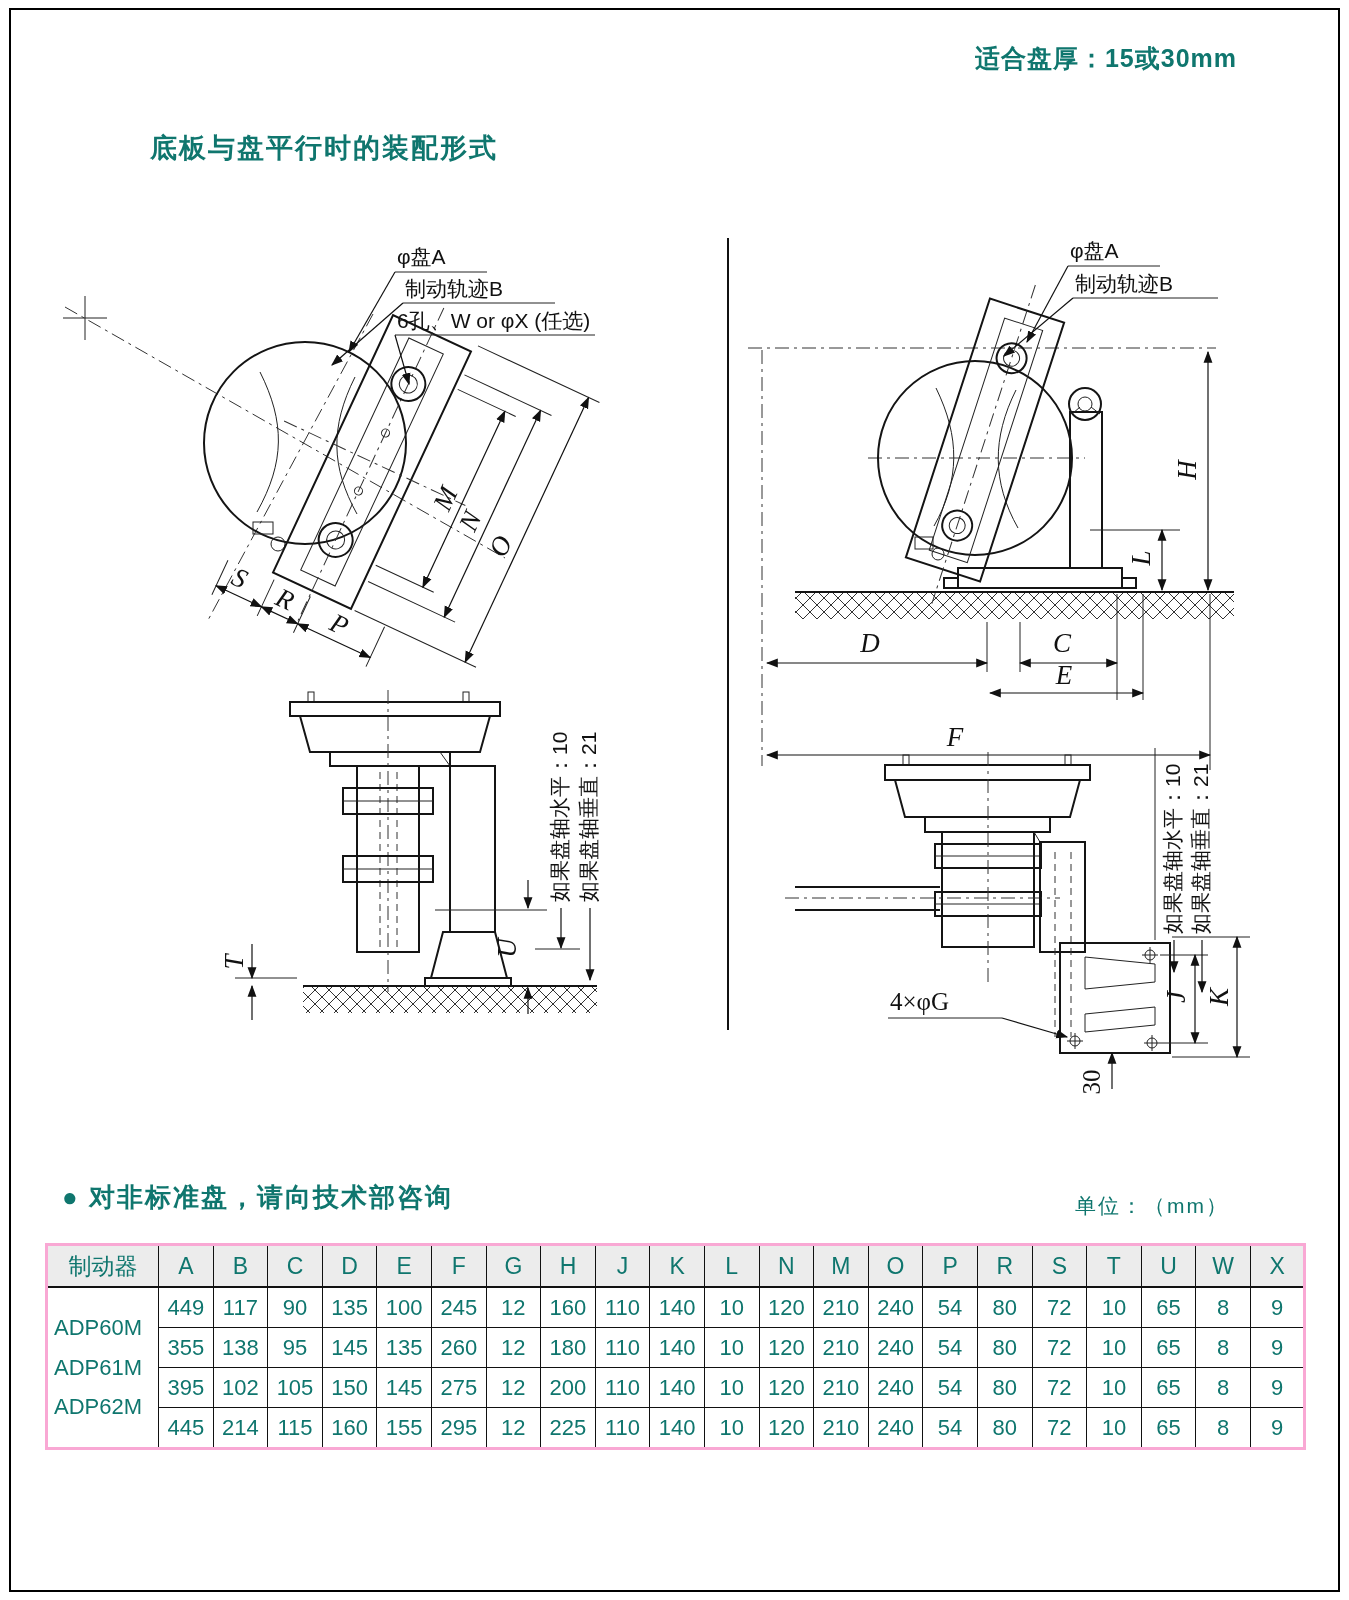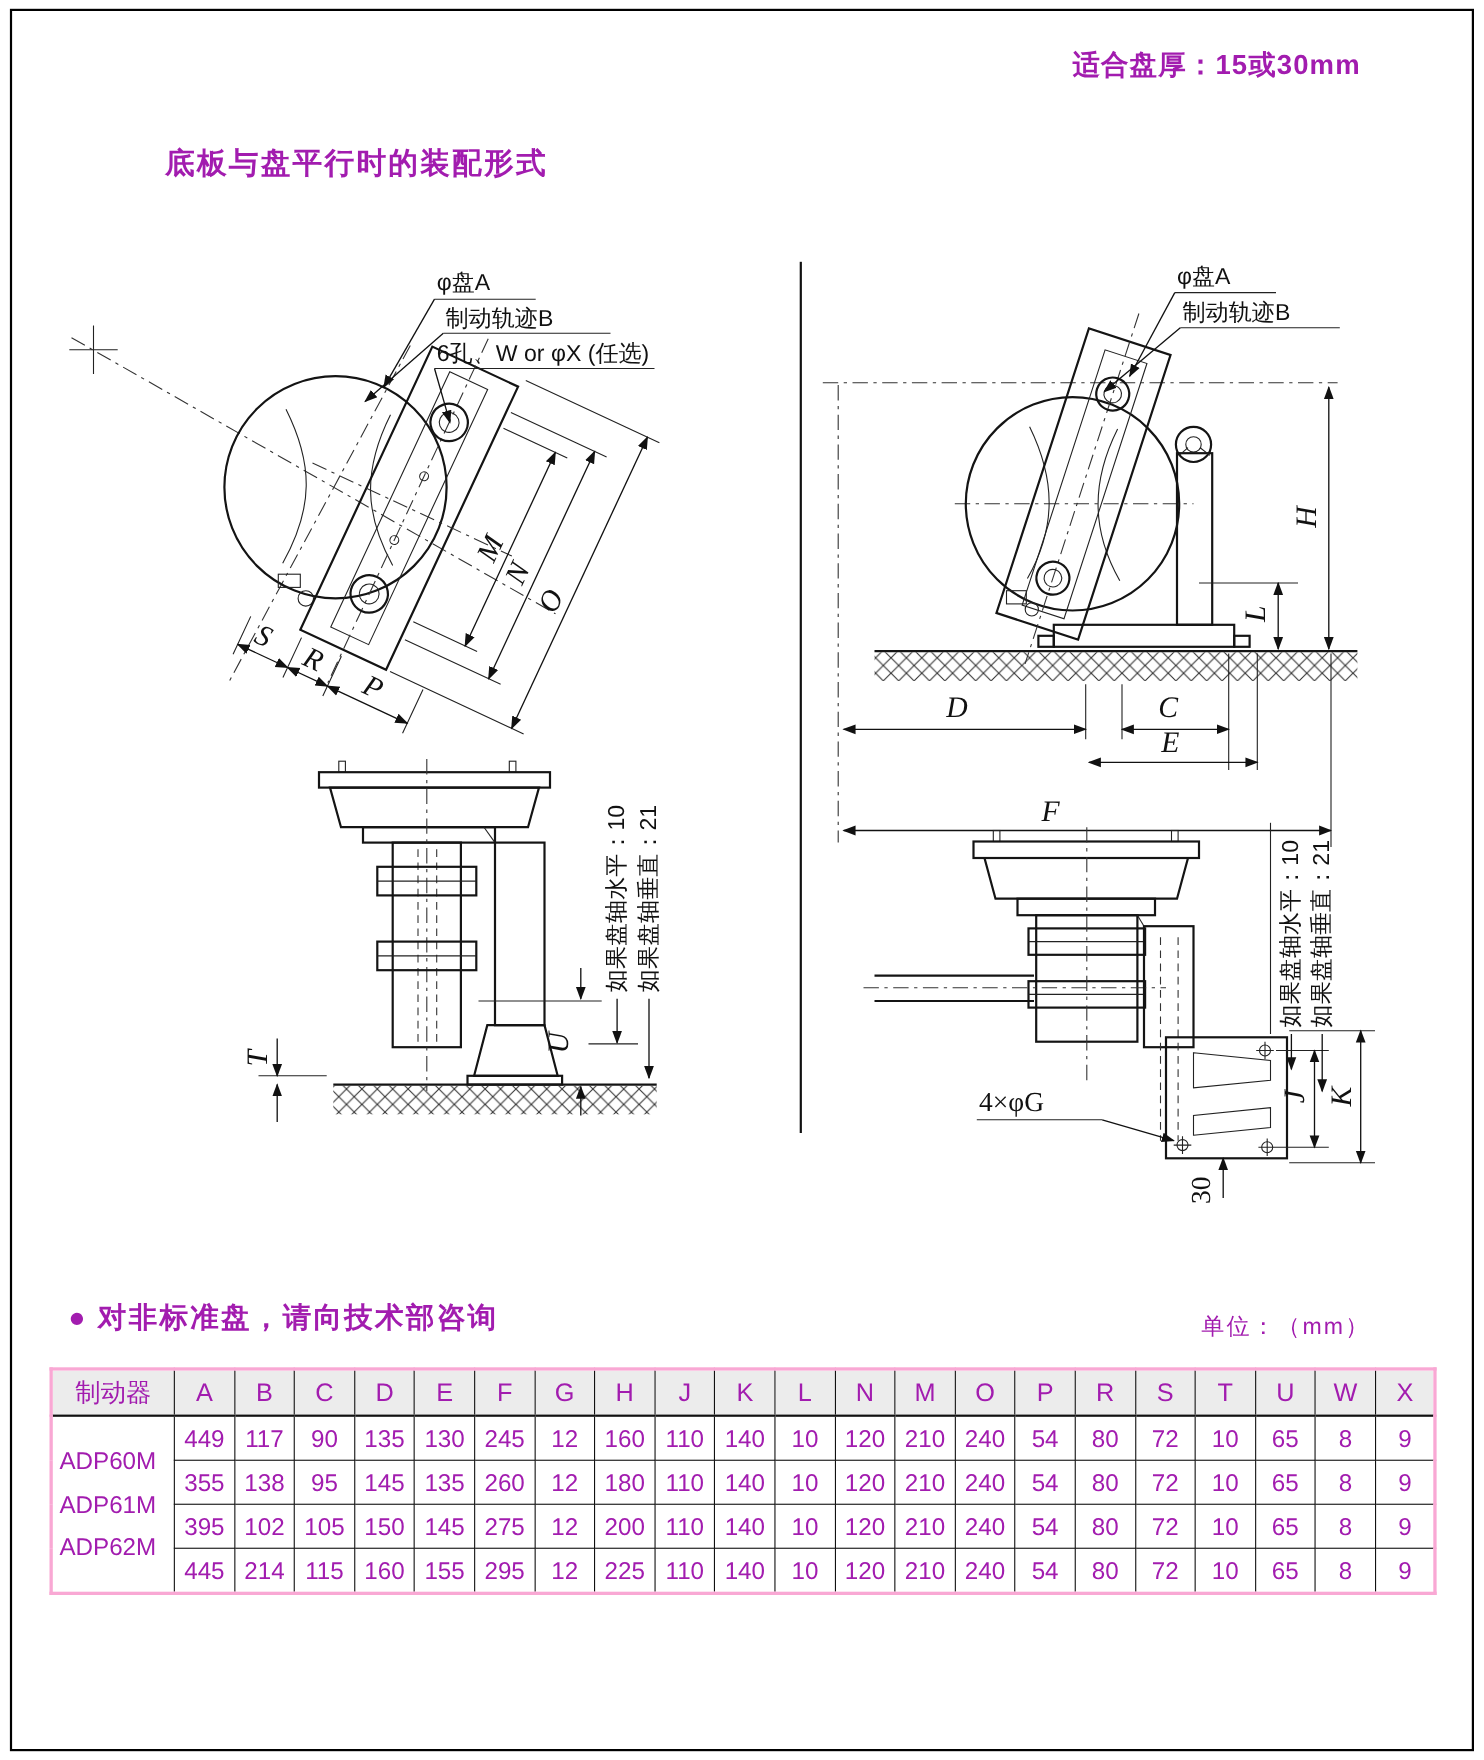--- a/index.html
+++ b/index.html
@@ -1,17 +1,17 @@
 <!DOCTYPE html>
 <html><head>
 <meta charset="utf-8">
 <style>
   html,body{margin:0;padding:0;background:#fff;}
   #page{position:relative;width:1349px;height:1600px;background:#fff;
-        font-family:"Liberation Sans",sans-serif;color:#a21caf;overflow:hidden;}
+        font-family:"Liberation Sans",sans-serif;color:#0f766e;overflow:hidden;}
   #frame{position:absolute;left:9px;top:8px;right:9px;bottom:8px;border:2px solid #000;}
   .abs{position:absolute;}
   .hd{font-size:27px;font-weight:bold;letter-spacing:2px;}
   .note-tr{font-size:25px;font-weight:bold;letter-spacing:1px;}
   .bullet-note{font-size:26px;font-weight:bold;letter-spacing:2px;}
   .unit{font-size:21px;letter-spacing:2px;}
   .footer{font-size:21px;letter-spacing:1px;}
   .divider{background:#111;}
 
   
@@ -291,21 +291,21 @@
       <text class="zh" transform="rotate(-90 468 742)" x="468" y="742">如果盘轴垂直：21</text>
       <line class="dim" x1="434" y1="748" x2="434" y2="780" marker-end="url(#m2)"></line>
       <line class="dim" x1="462" y1="748" x2="462" y2="800" marker-end="url(#m2)"></line>
     </g>
   </svg>
 
   <div class="abs bullet-note" style="left:62px;top:1180px;">
     <span>●</span>
     <span>对非标准盘，请向技术部咨询</span>
   </div>
-  <div class="abs unit" style="right:103px;top:1192px;">单位：（mm）</div>
+  <div class="abs unit" style="right:120px;top:1192px;">单位：（mm）</div>
 
   <table id="spec-table" class="abs" style="left:45px;top:1243px;">
     <colgroup id="spec-cols">
         <col style="width: 112px;">
         <col style="width: 54.6px;">
         <col style="width: 54.6px;">
         <col style="width: 54.6px;">
         <col style="width: 54.6px;">
         <col style="width: 54.6px;">
         <col style="width: 54.6px;">
@@ -355,21 +355,21 @@
         <tr>
           <td rowspan="4" class="model-cell">
             <span class="model-name" style="top: 25%;">ADP60M</span>
             <span class="model-name" style="top: 50%;">ADP61M</span>
             <span class="model-name" style="top: 75%;">ADP62M</span>
           </td>
           <td>449</td>
           <td>117</td>
           <td>90</td>
           <td>135</td>
-          <td>130</td>
+          <td>100</td>
           <td>245</td>
           <td>12</td>
           <td>160</td>
           <td>110</td>
           <td>140</td>
           <td>10</td>
           <td>120</td>
           <td>210</td>
           <td>240</td>
           <td>54</td>

